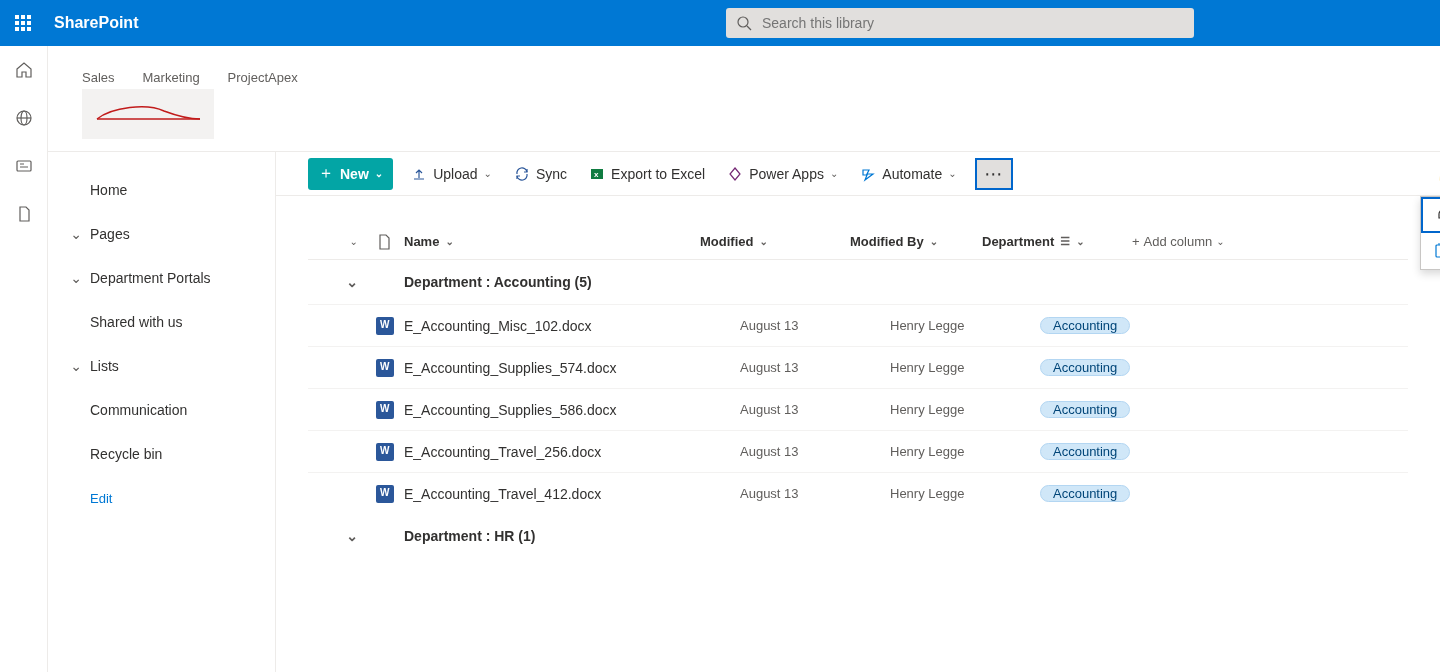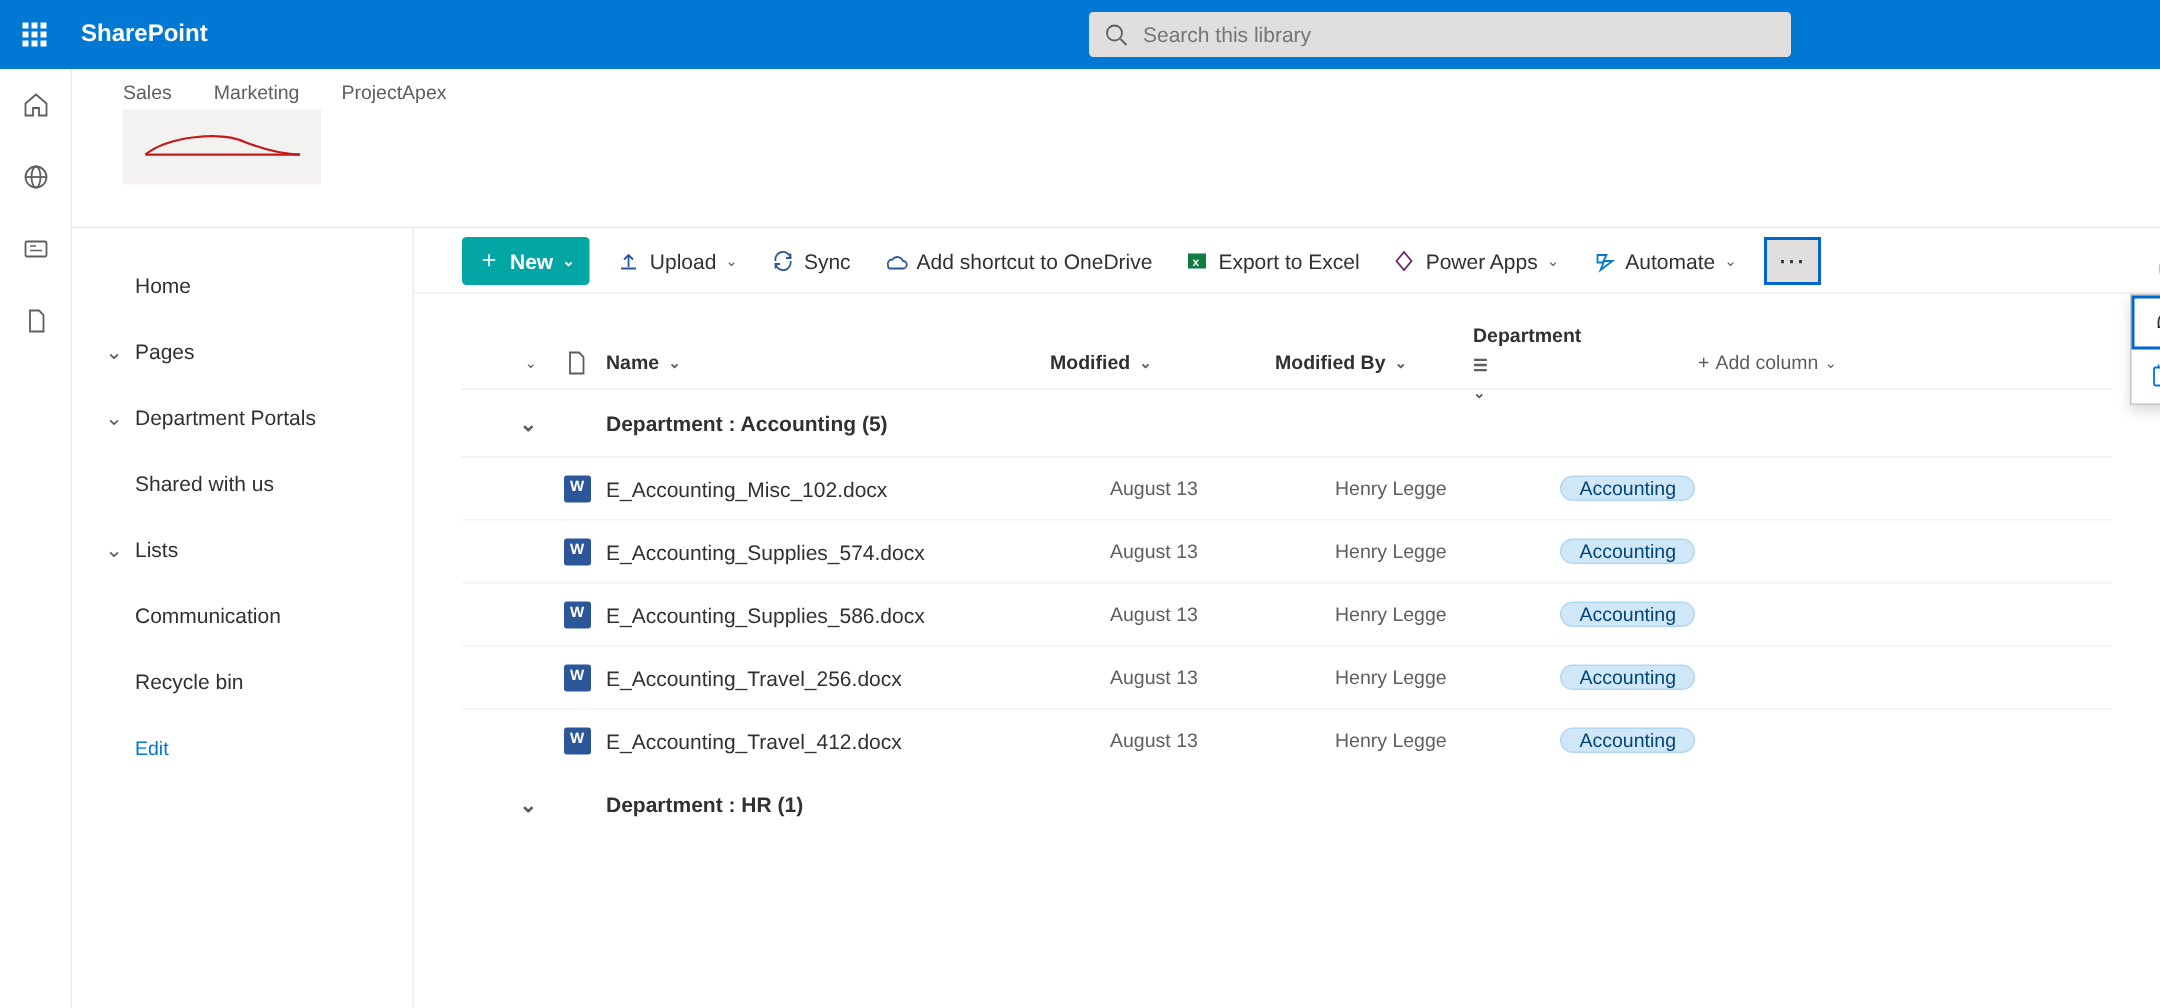--- a/index.html
+++ b/index.html
@@ -17,21 +17,21 @@
 .searchbox input { border: none; background: transparent; outline: none; font-size: 14px; color: #605e5c; width: 100%; }
 
 
 .shell { display: flex; height: calc(100% - 46px); }
 .apprail { width: 48px; border-right: 1px solid #edebe9; display: flex; flex-direction: column; align-items: center; padding-top: 14px; gap: 28px; color: #605e5c; }
 .apprail .rail-item { width: 20px; height: 20px; display:flex; align-items:center; justify-content:center; cursor:pointer; }
 
 .content { flex: 1; display: flex; flex-direction: column; }
 
 
-.hub-strip { padding: 8px 34px 16px 34px; border-bottom: 1px solid #edebe9; }
+.hub-strip { padding: 8px 34px 0 34px; border-bottom: 1px solid #edebe9; margin-top: 16px; }
 .hub-links { display: flex; gap: 28px; font-size: 13px; color: #605e5c; margin-bottom: 4px; }
 .hub-links span { cursor: pointer; }
 .site-logo { width: 132px; height: 50px; background: #f3f2f1; display:flex; align-items:center; justify-content:center; margin-bottom: 12px; }
 .car { width: 112px; height: 18px; }
 
 
 .main-cols { display: flex; flex: 1; overflow: hidden; }
 .leftnav { width: 228px; border-right: 1px solid #edebe9; padding-top: 16px; }
 .leftnav .nav-item { display:flex; align-items:center; height: 44px; padding-left: 22px; gap: 8px; cursor:pointer; color:#323130; }
 .leftnav .nav-item.edit { color:#0078d4; font-size:13px; }
@@ -58,21 +58,21 @@
 
 .lib-body { padding: 28px 32px 0 32px; }
 .lib-title { font-size: 21px; font-weight:600; margin-bottom: 24px; }
 
 .cols-header { display:flex; align-items:center; height:36px; border-bottom:1px solid #edebe9; color:#323130; font-size:13px; }
 .col-sel { width:56px; display:flex; justify-content:flex-end; padding-right:6px; }
 .col-ico { width:40px; display:flex; justify-content:center; }
 .col-name { width:296px; font-weight:600; display:flex; align-items:center; gap:6px; }
 .col-mod { width:150px; font-weight:600; display:flex; align-items:center; gap:6px; }
 .col-modby { width:132px; font-weight:600; display:flex; align-items:center; gap:6px; }
-.col-dept { width:150px; font-weight:600; display:flex; gap:6px;flex-direction:column; }
+.col-dept { width:150px; font-weight:600; display:flex; align-items:center; gap:6px; }
 .col-add { width:140px; color:#605e5c; display:flex; align-items:center; gap:4px; }
 
 .group-row { display:flex; align-items:center; height:44px; font-weight:600; }
 .group-row .gchev { width:56px; display:flex; justify-content:flex-end; padding-right:6px; color:#605e5c; cursor:pointer; }
 .group-row .glabel { padding-left: 40px; }
 
 .data-row { display:flex; align-items:center; height:42px; border-top:1px solid #f3f2f1; }
 .data-row:first-of-type { border-top:none; }
 .cell-ico { width:96px; display:flex; justify-content:flex-end; padding-right:10px; }
 .word-ico { width:18px; height:18px; background:#2b579a; border-radius:2px; position:relative; }
@@ -215,28 +215,20 @@
             <span class="tb-ico">
                 <svg width="14" height="14" viewBox="0 0 14 14">
                   <path d="M2 7 A5 5 0 0 1 12 5 M12 7 A5 5 0 0 1 2 9" fill="none" stroke="#2b579a" stroke-width="1.2"></path>
                   <path d="M12 2 V5 H9 M2 12 V9 H5" fill="none" stroke="#2b579a" stroke-width="1.2"></path>
                 </svg>
               </span>
             <span>Sync</span>
           </div>
           <div class="tb-item">
             <span class="tb-ico">
-                <svg width="16" height="14" viewBox="0 0 16 14">
-                  <path d="M3 10 A3 3 0 0 1 6 6 A4 4 0 0 1 13 7 A2.5 2.5 0 0 1 13 12 H4 A2 2 0 0 1 3 10 Z" fill="none" stroke="#2b579a" stroke-width="1.2"></path>
-                </svg>
-              </span>
-            <span>Add shortcut to OneDrive</span>
-          </div>
-          <div class="tb-item">
-            <span class="tb-ico">
                 <svg width="14" height="14" viewBox="0 0 14 14">
                   <rect x="1" y="2" width="12" height="10" fill="#107c41"></rect>
                   <text x="4" y="10" font-size="8" fill="#fff" font-weight="700">x</text>
                 </svg>
               </span>
             <span>Export to Excel</span>
           </div>
           <div class="tb-item">
             <span class="tb-ico">
                 <svg width="14" height="14" viewBox="0 0 14 14">

